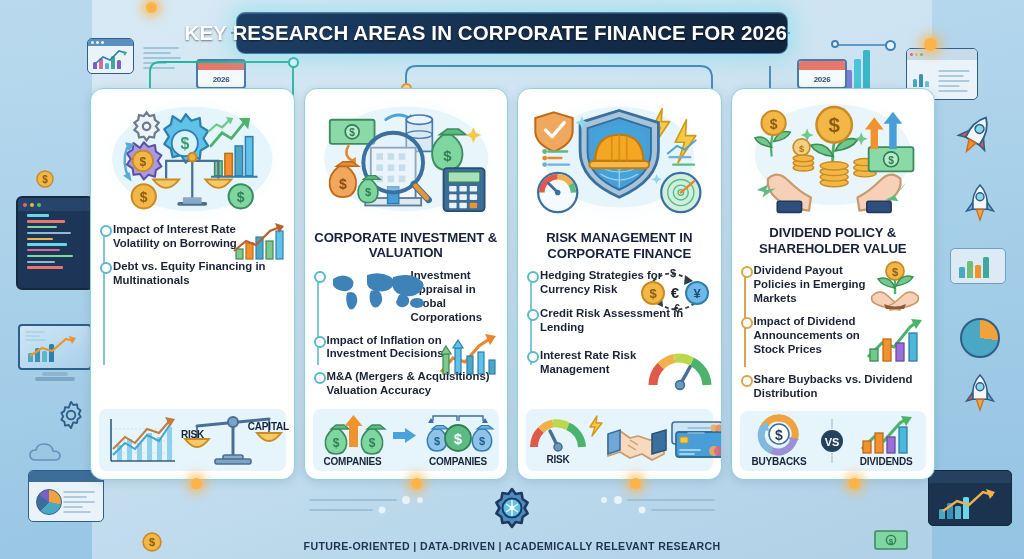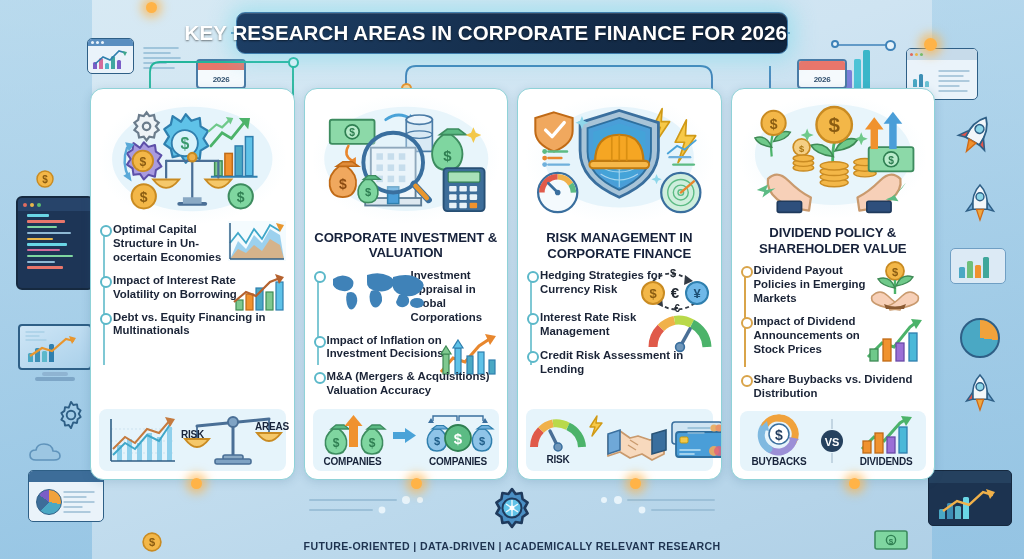--- a/index.html
+++ b/index.html
@@ -420,32 +420,20 @@
           <text x="48" y="110" font-size="15" font-weight="bold" fill="#8a5c12" text-anchor="middle" font-family="Liberation Sans">$</text>
           <circle cx="152" cy="104" r="13" fill="#7fd6a0" stroke="#3d8c5f" stroke-width="2.2"></circle>
           <text x="152" y="110" font-size="15" font-weight="bold" fill="#2f7f52" text-anchor="middle" font-family="Liberation Sans">$</text>
 
           <path d="M30 52 Q24 68 32 84" fill="none" stroke="#5aa9d8" stroke-width="2.6" stroke-linecap="round"></path>
           <path d="M28 46 L38 48 L32 56 Z" fill="#5aa9d8"></path>
           <path d="M35 88 L26 82 L33 78 Z" fill="#5aa9d8"></path>
         </svg>
       </div>
       <div class="bullets">
-        <div class="bullet">
-          <span>Optimal Capital Structure in Un-ocertain Economies</span>
-          <svg class="minichart" width="58" height="40" viewBox="0 0 58 40">
-            <rect x="0" y="0" width="58" height="40" fill="#f4fbfe"></rect>
-            <polygon points="2,38 10,20 18,28 26,14 34,22 42,8 52,14 56,38" fill="#7fc3e8" opacity=".75"></polygon>
-            <polygon points="2,38 10,28 18,32 26,24 34,30 42,18 52,24 56,38" fill="#e8a86a" opacity=".75"></polygon>
-            <polyline points="2,22 10,12 18,22 26,8 34,18 42,4 52,10" fill="none" stroke="#3fa7c9" stroke-width="1.8"></polyline>
-            <path d="M48,2 L56,4 L52,11 Z" fill="#e8962e"></path>
-            <line x1="2" y1="38" x2="56" y2="38" stroke="#2f5f86" stroke-width="1.5"></line>
-            <line x1="2" y1="2" x2="2" y2="38" stroke="#2f5f86" stroke-width="1.5"></line>
-          </svg>
-        </div>
         <div class="bullet">
           <span>Impact of Interest Rate Volatility on Borrowing</span>
           <svg class="minichart" width="58" height="40" viewBox="0 0 58 40">
             <rect x="8" y="28" width="7" height="10" fill="#7fc98f" stroke="#3e8a55" stroke-width="1.2"></rect>
             <rect x="18" y="22" width="7" height="16" fill="#f0922e" stroke="#c06a16" stroke-width="1.2"></rect>
             <rect x="28" y="16" width="7" height="22" fill="#4aa8c4" stroke="#2f7fae" stroke-width="1.2"></rect>
             <rect x="38" y="20" width="7" height="18" fill="#7fc98f" stroke="#3e8a55" stroke-width="1.2"></rect>
             <rect x="48" y="10" width="7" height="28" fill="#5fc2e8" stroke="#2f7fae" stroke-width="1.2"></rect>
             <polyline points="6,30 18,20 28,24 42,10 52,6" fill="none" stroke="#b5622e" stroke-width="2.2"></polyline>
             <path d="M47,2 L56,5 L51,12 Z" fill="#b5622e"></path>
@@ -482,21 +470,21 @@
             <line x1="18" y1="13" x2="90" y2="6" stroke="#4a6f96" stroke-width="3" stroke-linecap="round"></line>
             <circle cx="54" cy="9" r="5" fill="#7fa3c4" stroke="#4a6f96" stroke-width="2"></circle>
             <line x1="18" y1="13" x2="18" y2="26" stroke="#4a6f96" stroke-width="1.8"></line>
             <line x1="90" y1="6" x2="90" y2="20" stroke="#4a6f96" stroke-width="1.8"></line>
             <path d="M6 26 Q18 42 30 26Z" fill="#f5c86a" stroke="#c98b22" stroke-width="2"></path>
             <path d="M78 20 Q90 36 102 20Z" fill="#f5c86a" stroke="#c98b22" stroke-width="2"></path>
             <rect x="44" y="42" width="20" height="5" rx="2" fill="#8aa9c4" stroke="#4a6f96" stroke-width="1.6"></rect>
             <rect x="36" y="46" width="36" height="5" rx="2" fill="#7fa3c4" stroke="#4a6f96" stroke-width="1.6"></rect>
           </svg>
           <div class="fslabel" style="position:absolute; left:2px; top:16px;">RISK</div>
-          <div class="fslabel" style="position:absolute; right:-2px; top:8px;">AREAS</div>
+          <div class="fslabel" style="position:absolute; right:-2px; top:8px;">CAPITAL</div>
         </div>
       </div>
     </div>
 
     <div class="card c2">
       <div class="hero">
         <svg width="100%" height="100%" viewBox="0 0 200 128">
           <ellipse cx="100" cy="64" rx="88" ry="56" fill="#e8f5fb"></ellipse>
 
           <g>
@@ -733,33 +721,33 @@
             <path d="M26 42 l-9 -4 l8 -6z" fill="#333a44"></path>
             <text x="36" y="12" font-size="11" font-weight="bold" fill="#232a33" text-anchor="middle" font-family="Liberation Sans">$</text>
             <text x="40" y="47" font-size="10" font-weight="bold" fill="#232a33" text-anchor="middle" font-family="Liberation Sans">€</text>
             <circle cx="16" cy="28" r="11" fill="#f3b748" stroke="#c98b22" stroke-width="2"></circle>
             <text x="16" y="33" font-size="13" font-weight="bold" fill="#8a5c12" text-anchor="middle" font-family="Liberation Sans">$</text>
             <text x="38" y="33" font-size="15" font-weight="bold" fill="#232a33" text-anchor="middle" font-family="Liberation Sans">€</text>
             <circle cx="60" cy="28" r="11" fill="#6fb8e8" stroke="#2f7fae" stroke-width="2"></circle>
             <text x="60" y="33" font-size="13" font-weight="bold" fill="#1d4f74" text-anchor="middle" font-family="Liberation Sans">¥</text>
           </svg>
         </div>
+        <div class="bullet wide" style="margin-top:10px;">
+          <span>Credit Risk Assessment in Lending</span>
+        </div>
         <div class="bullet" style="margin-top:14px;">
           <span>Interest Rate Risk Management</span>
           <svg class="minichart" width="66" height="42" viewBox="0 0 66 42" style="top:0;">
             <path d="M6 36 a27 27 0 0 1 7.9 -19.1" fill="none" stroke="#e05a4a" stroke-width="9"></path>
             <path d="M13.9 16.9 a27 27 0 0 1 13.6 -7.5" fill="none" stroke="#f0b14a" stroke-width="9"></path>
             <path d="M27.5 9.4 a27 27 0 0 1 17.5 3.3" fill="none" stroke="#b9d94a" stroke-width="9"></path>
             <path d="M45 12.7 a27 27 0 0 1 15 23.3" fill="none" stroke="#4cb36a" stroke-width="9"></path>
             <line x1="33" y1="36" x2="43" y2="18" stroke="#4a6f96" stroke-width="3.6" stroke-linecap="round"></line>
             <circle cx="33" cy="36" r="4.4" fill="#6f97bb" stroke="#3a6f9e" stroke-width="1.6"></circle>
           </svg>
-        </div>
-        <div class="bullet wide" style="margin-top:10px;">
-          <span>Credit Risk Assessment in Lending</span>
         </div>
       </div>
       <div class="footstrip" style="justify-content:flex-start; gap:2px; padding-left:4px;">
         <div class="fsitem">
           <svg width="56" height="38" viewBox="0 0 56 38">
             <path d="M4 32 a24 24 0 0 1 7 -17" fill="none" stroke="#e05a4a" stroke-width="8"></path>
             <path d="M11 15 a24 24 0 0 1 12 -6.6" fill="none" stroke="#f0b14a" stroke-width="8"></path>
             <path d="M23 8.4 a24 24 0 0 1 15 3" fill="none" stroke="#b9d94a" stroke-width="8"></path>
             <path d="M38 11.4 a24 24 0 0 1 14 20.6" fill="none" stroke="#4cb36a" stroke-width="8"></path>
             <line x1="28" y1="32" x2="20" y2="16" stroke="#4a6f96" stroke-width="3.4" stroke-linecap="round"></line>

